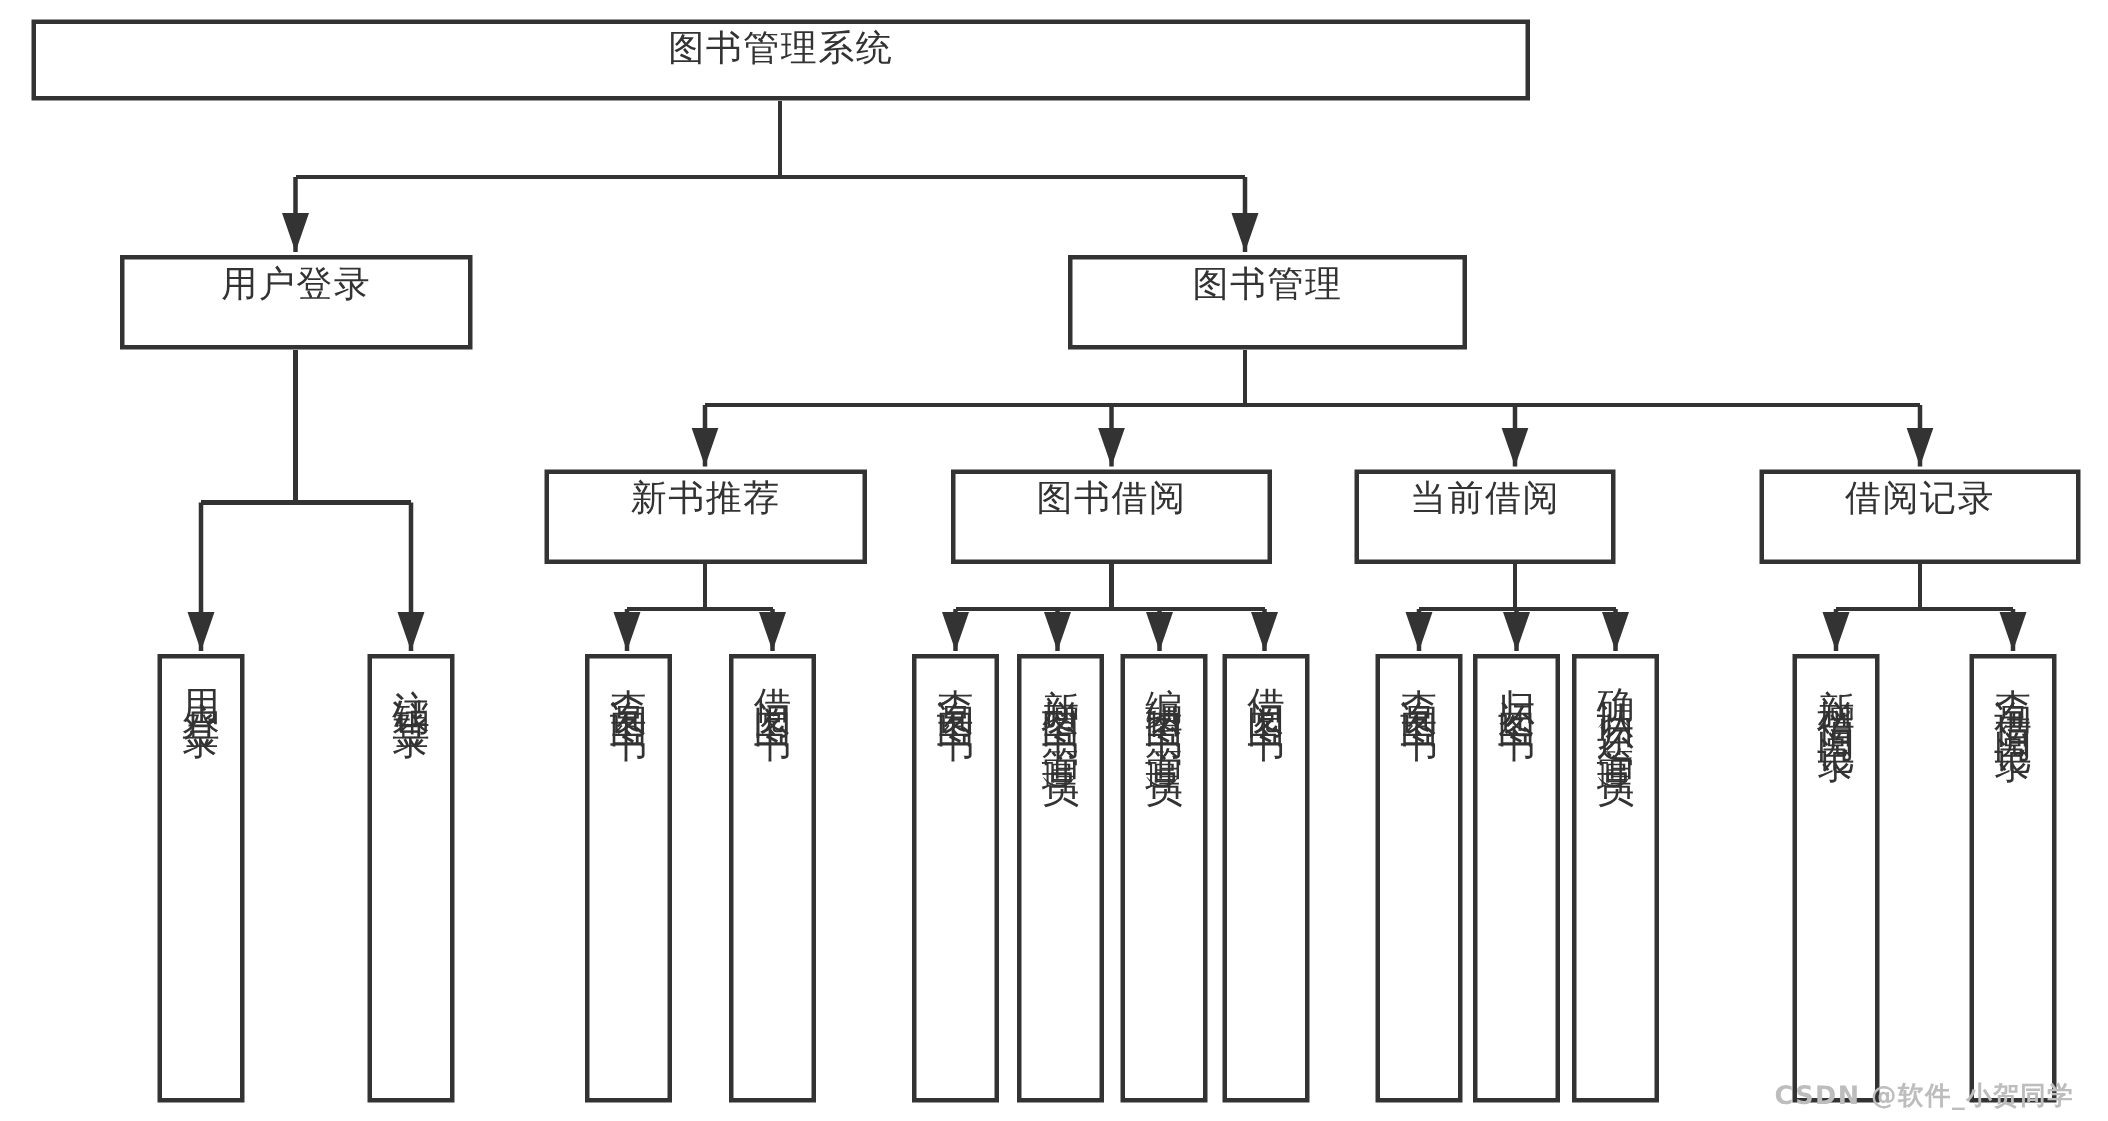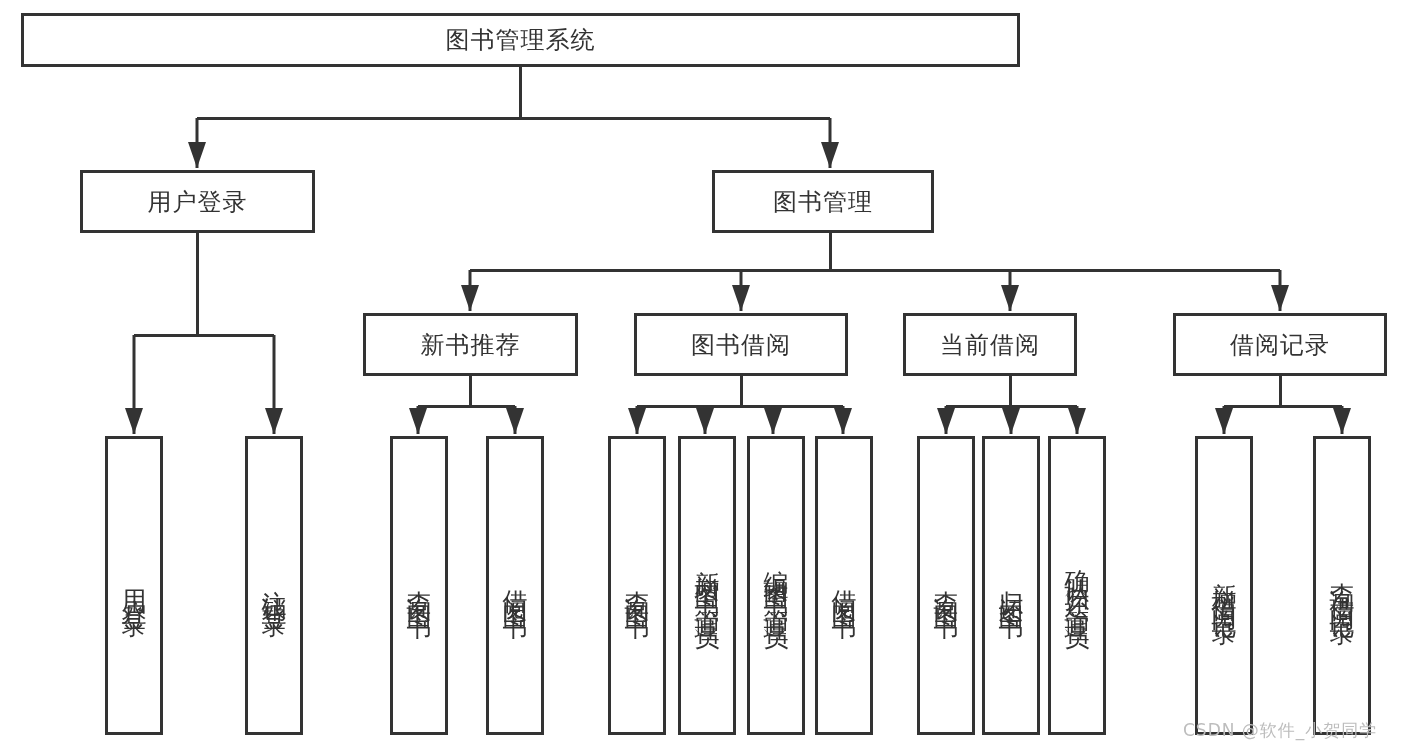--- a/index.html
+++ b/index.html
@@ -17,36 +17,37 @@
     font-family:"DejaVu Sans","Liberation Sans",sans-serif;
     overflow:hidden;
   }
   .connectors{position:absolute;left:0;top:0;width:1405px;height:747px;}
   .connectors path,.connectors line{stroke:var(--line);stroke-width:3;fill:none;}
   .connectors polygon{fill:var(--line);}
   .node{
     position:absolute;box-sizing:border-box;
     border:3px solid var(--box-border);
     background:var(--bg);
-    display:flex;align-items:center;justify-content:center;
+    display:flex;justify-content:center;
     color:var(--text);
   }
   .hnode{font-size:24px;letter-spacing:1px;white-space:nowrap;}
   .vnode .vlabel{
     writing-mode:vertical-rl;
     text-orientation:mixed;
     font-size:25px;
     letter-spacing:8px;
     line-height:1;
     color:var(--text);
   }
   .watermark{
     position:absolute;left:1183px;top:719px;
     font-size:17px;letter-spacing:1px;white-space:nowrap;
     color:var(--watermark);
+    font-weight:bold;
   }
 </style>
 </head>
 <body>
 
 <div class="canvas">
 
   <svg class="connectors" viewBox="0 0 1405 747" xmlns="http://www.w3.org/2000/svg">
     <defs>
       <marker id="arrow" markerUnits="userSpaceOnUse" markerWidth="28" markerHeight="20" refX="26" refY="9" orient="auto">
@@ -85,21 +86,21 @@
     <line x1="1342" y1="406" x2="1342" y2="434" marker-end="url(#arrow)"></line>
   </svg>
 
   <div class="node hnode" style="left:21px;top:13px;width:999px;height:54px">
     <span>图书管理系统</span>
   </div>
 
   <div class="node hnode" style="left:80px;top:170px;width:235px;height:63px">
     <span>用户登录</span>
   </div>
-  <div class="node hnode" style="left:712px;top:170px;width:222px;height:63px">
+  <div class="node hnode" style="left:712px;top:170px;width:266px;height:63px">
     <span>图书管理</span>
   </div>
 
   <div class="node hnode" style="left:634px;top:313px;width:214px;height:63px">
     <span>图书借阅</span>
   </div>
   <div class="node hnode" style="left:363px;top:313px;width:215px;height:63px">
     <span>新书推荐</span>
   </div>
   <div class="node hnode" style="left:903px;top:313px;width:174px;height:63px">

